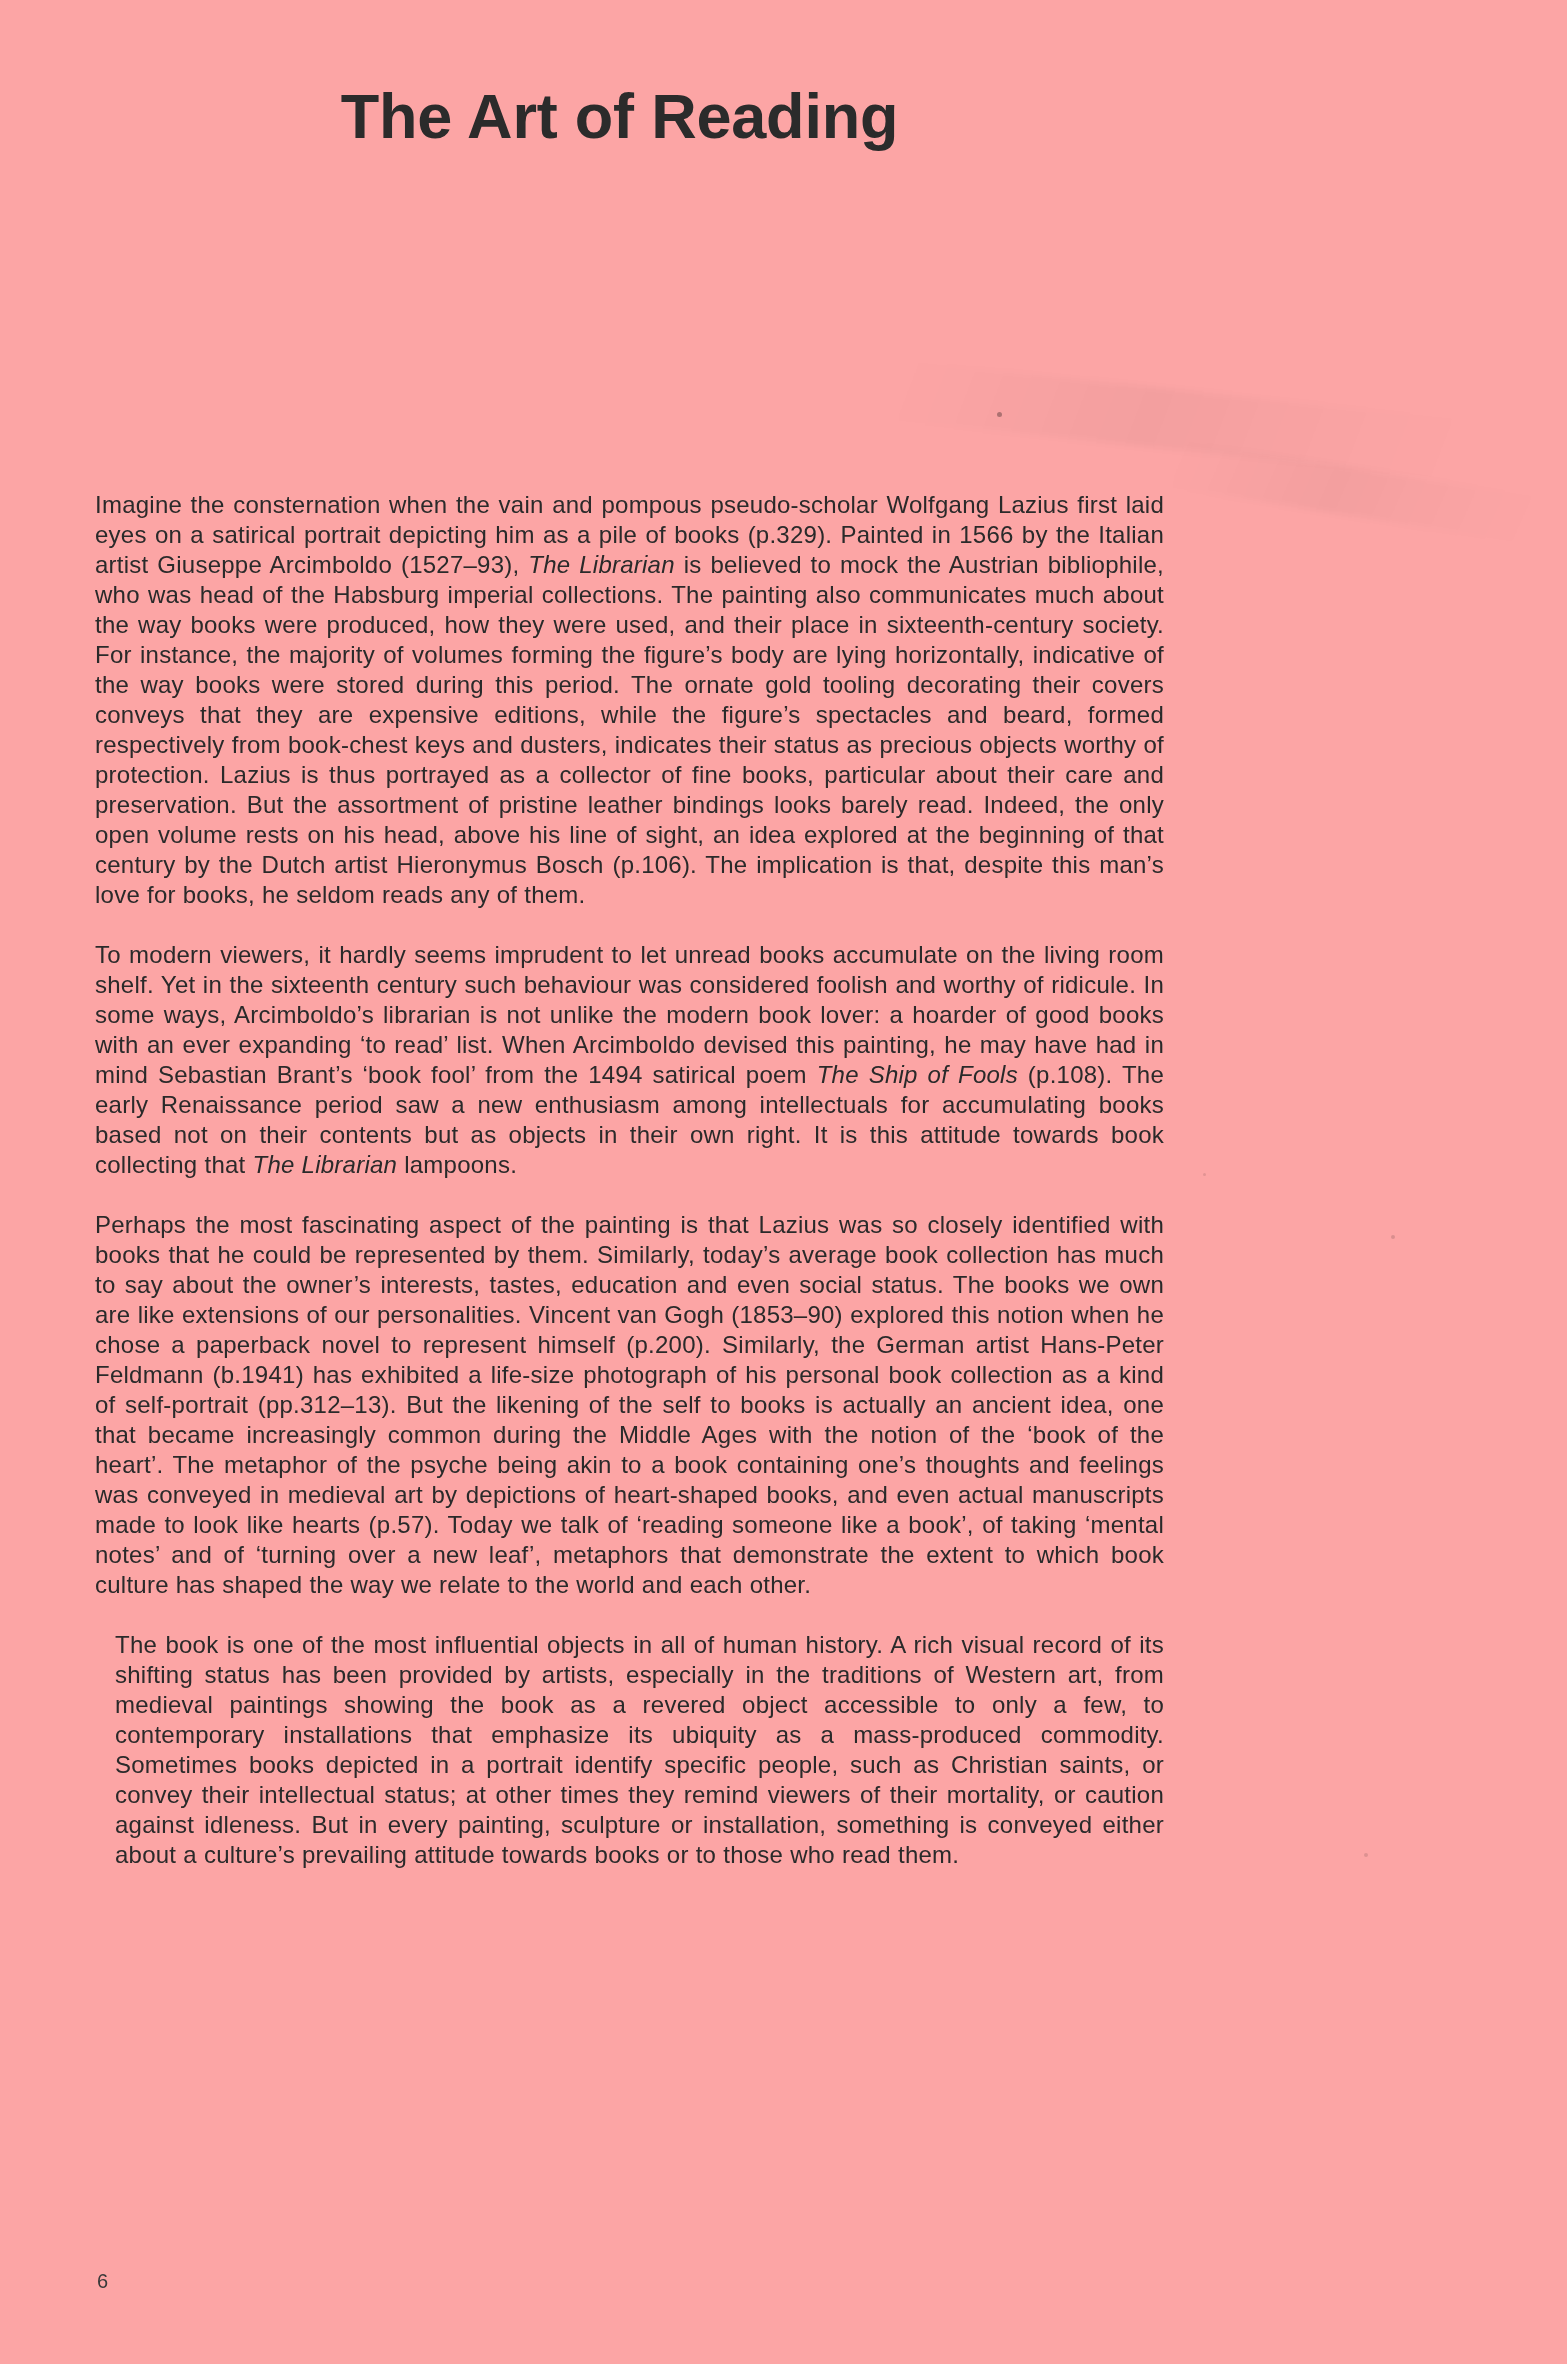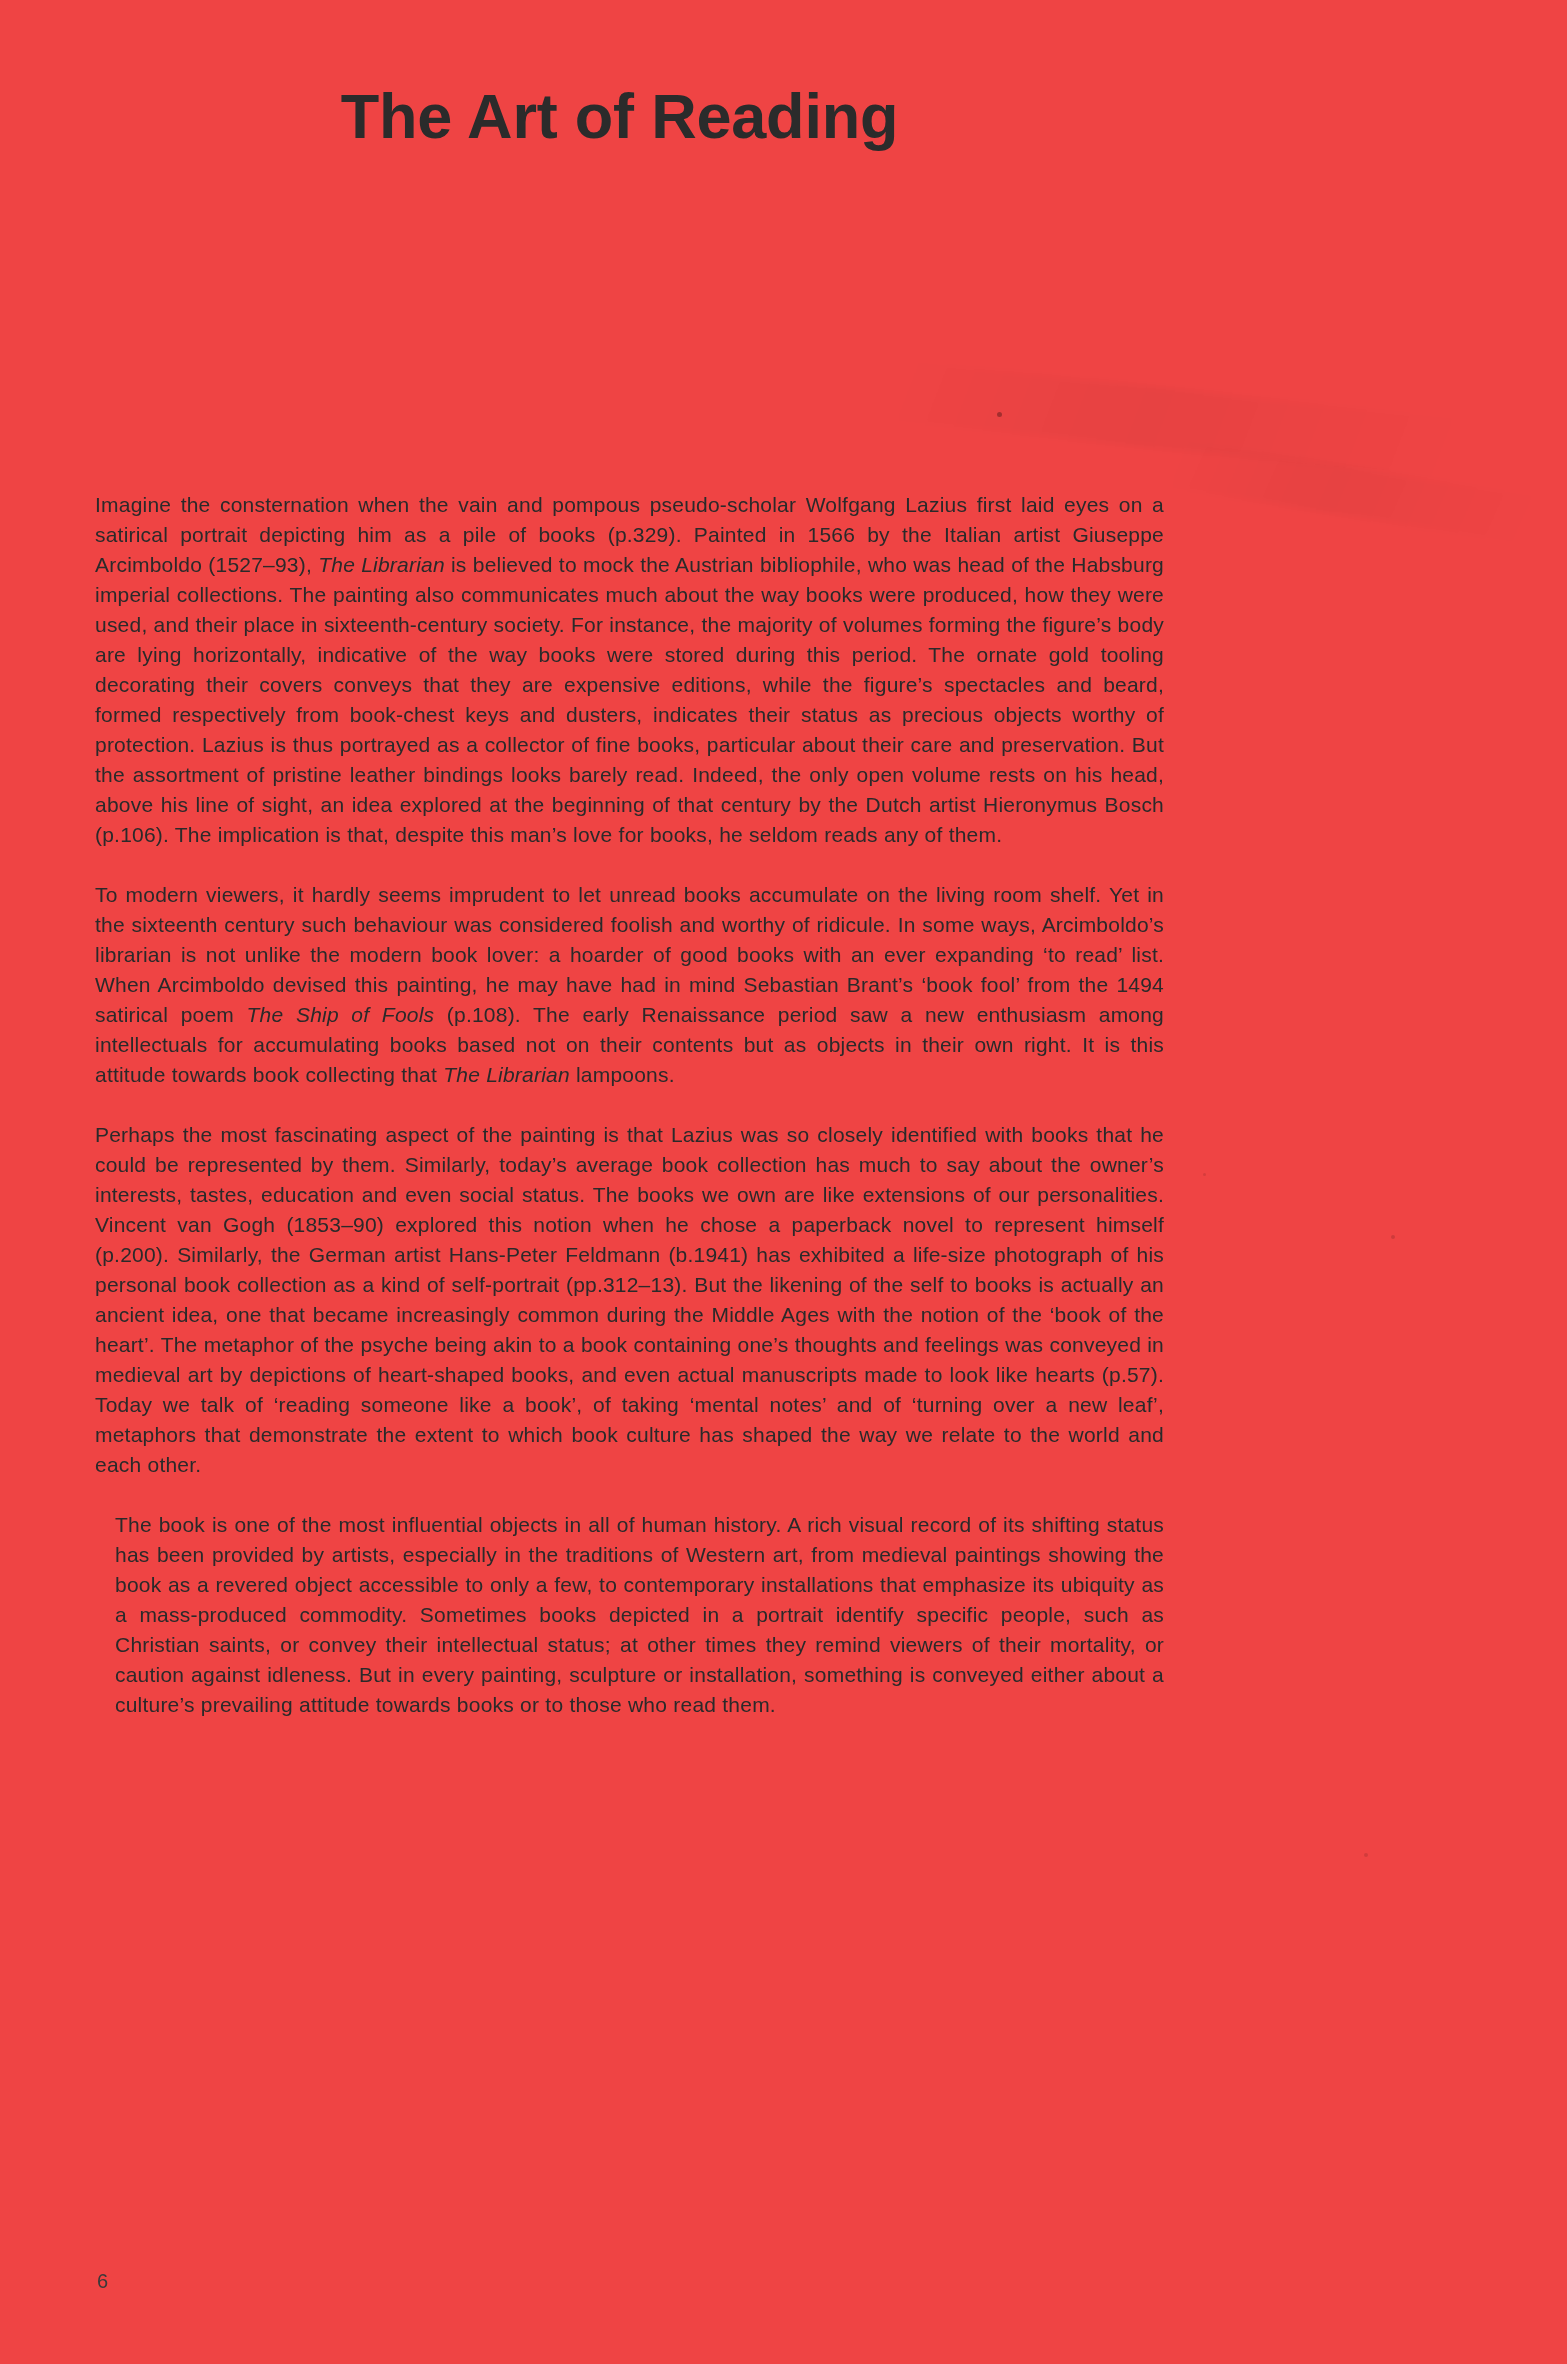--- a/index.html
+++ b/index.html
@@ -7,21 +7,21 @@
     margin: 0;
     padding: 0;
     background: #ffffff;
   }
 
   .page {
     position: relative;
     width: 1567px;
     height: 2364px;
     margin: 0 auto;
-    background: #ef4444;
+    background: #fca5a5;
     overflow: hidden;
     font-family: "Liberation Sans", sans-serif;
     -webkit-font-smoothing: antialiased;
   }
   .streak {
     position: absolute;
     pointer-events: none;
     background: linear-gradient(105deg, rgba(0,0,0,0) 0%, rgba(0,0,0,0.035) 45%, rgba(0,0,0,0.015) 70%, rgba(0,0,0,0) 100%);
     filter: blur(3px);
   }
@@ -51,21 +51,21 @@
   
   .body-col {
     position: absolute;
     left: 95px;
     top: 490px;
     width: 1069px;
   }
 
   .para {
     margin: 0 0 30px 0;
-    font-size: 21px;
+    font-size: 24px;
     line-height: 30px;
     color: #2a2a2a;
     text-align: justify;
     text-justify: inter-word;
     letter-spacing: 0.01em;
     word-spacing: 0.005em;
     hyphens: none;
   }
   .para:last-child { margin-bottom: 0; margin-left: 20px; }
 

